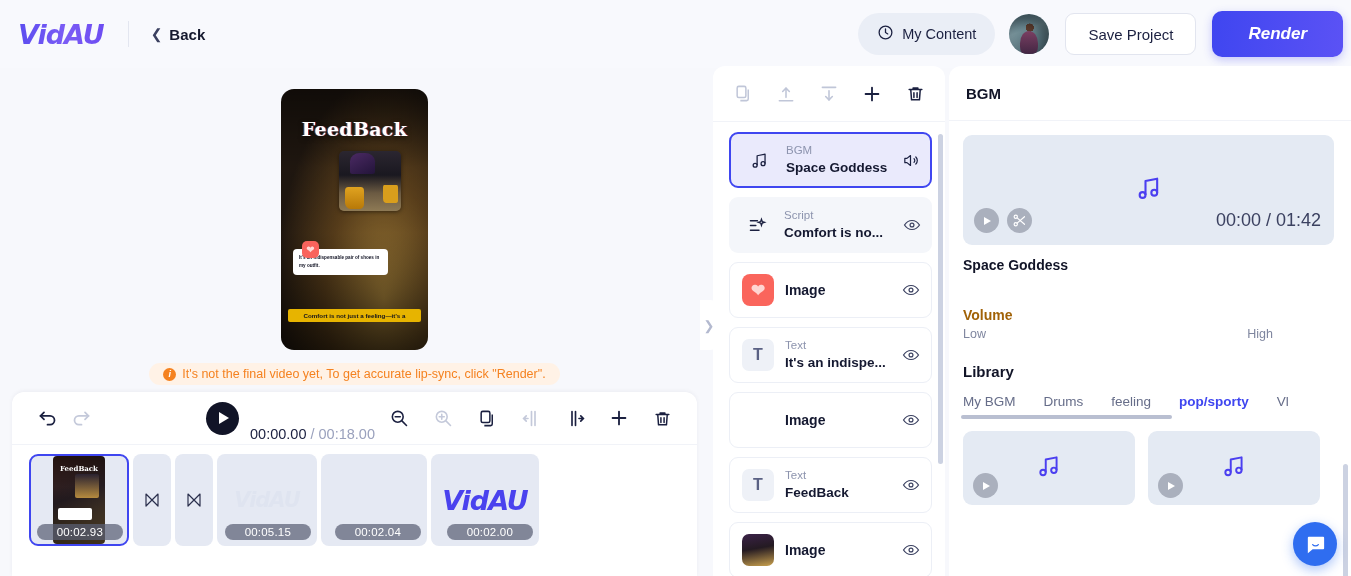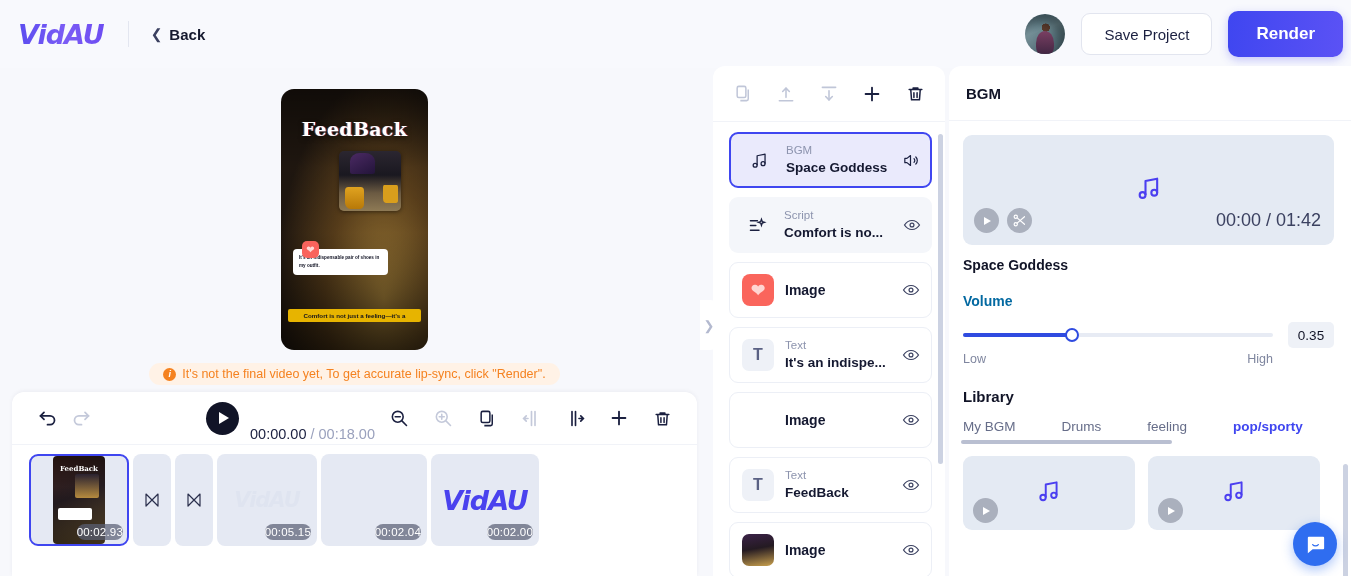--- a/index.html
+++ b/index.html
@@ -56,25 +56,26 @@
     content:""; position:absolute; left:26%; top:42%; width:46%; height:62%;
     border-radius: 50% 50% 38% 38%;
     background: linear-gradient(180deg,#7a3f62 0%, #3d2440 100%);
   }
   .btn-save {
     height: 42px; border: 1px solid #e2e5ef; border-radius: 9px; background: #fff;
     padding: 16px 22px; font-size: 15px; color: #1b2040; display:flex; align-items:center;
     cursor: pointer; margin-right: 16px;
   }
   .btn-render {
-    height: 46px; border-radius: 10px; padding: 0 28px;
+    height: 46px; border-radius: 10px; padding: 0 36px;
     background: linear-gradient(95deg,#3f46f0 0%, #5b52f5 100%);
     color: #fff; font-size: 17px; font-weight: 700;
     display: flex; align-items: center; cursor: pointer;
     box-shadow: 0 3px 10px rgba(63,70,240,.28);
+    font-style: italic;
   }
 
   
   .preview-area {
     position: absolute; left: 0; top: 68px; width: 709px; height: 322px;
   }
   .phone {
     position: absolute; left: 281px; top: 21px; width: 147px; height: 261px;
     border-radius: 13px; overflow: hidden;
     background:
@@ -195,21 +196,21 @@
   }
   .clip-wm {
     position: absolute; inset: 0; display: flex; align-items: center; justify-content: center;
     font-family: "DejaVu Sans", sans-serif; font-style: italic; font-weight: 900;
     font-size: 21px; color: #dfe4f0; letter-spacing: -1px; user-select:none;
   }
   .clip-wm.strong { color: #4a42ee; }
   .clip-dur {
     position: absolute; right: 6px; bottom: 6px;
     background: rgba(90,96,116,.72); color: #fff; font-size: 11.5px;
-    padding: 2px 0; border-radius: 10px; letter-spacing: .2px; margin-top: 45px;
+    padding: 2px 20px; border-radius: 10px; letter-spacing: .2px; margin-top: 45px;
   }
   .clip.sel .clip-dur { right: 4px; bottom: 4px; }
   .trans {
     width: 38px; height: 92px; border-radius: 8px; background: #e5e9f3;
     display: flex; align-items: center; justify-content: center; cursor: pointer; flex: none;
     color: #2a2f4c;
   }
 
   
   .collapse {
@@ -283,21 +284,21 @@
     width: 25px; height: 25px; border-radius: 50%; background: #aab0bd;
     display: flex; align-items: center; justify-content: center; cursor: pointer; color: #fff;
   }
   .round-btn .tri2 {
     width:0;height:0;border-left:7px solid #fff;border-top:4.5px solid transparent;border-bottom:4.5px solid transparent;margin-left:2px;
   }
   .ac-time {
     position: absolute; right: 13px; bottom: 14px; font-size: 18px; color: #3b4160;
   }
   .track-name { margin-top: 12px; font-size: 14px; font-weight: 700; color: #111427; }
-  .vol-label { margin-top: 20px; font-size: 14px; font-weight: 700; color: #0369a1; }
+  .vol-label { margin-top: 34px; font-size: 14px; font-weight: 700; color: #a16207; }
   .vol-row { margin-top: 13px; display: flex; align-items: center; gap: 15px; }
   .slider { position: relative; flex: 1; height: 14px; }
   .slider-track {
     position: absolute; left: 0; right: 0; top: 5px; height: 4px;
     border-radius: 2px; background: #e7ebf4;
   }
   .slider-fill {
     position: absolute; left: 0; top: 5px; height: 4px; width: 35%;
     border-radius: 2px; background: #2f4be0;
   }
@@ -310,21 +311,21 @@
     width: 46px; height: 26px; border-radius: 5px; background: #eef1f7;
     display: flex; align-items: center; justify-content: center;
     font-size: 13.5px; color: #111427;
   }
   .vol-ends {
     display: flex; justify-content: space-between; margin-top: 4px;
     font-size: 12.5px; color: #7f869f; padding-right: 61px;
   }
   .lib-title { margin-top: 22px; font-size: 15px; font-weight: 700; color: #111427; }
   .lib-tabs {
-    position: relative; margin-top: 14px; display: flex; gap: 46px;
+    position: relative; margin-top: 14px; display: flex; gap: 28px;
     font-size: 13.5px; color: #666d89; white-space: nowrap; overflow: hidden;
   }
   .lib-tab { cursor: pointer; }
   .lib-tab.active { color: #3f46f0; font-weight: 700; }
   .lib-tabbar {
     position: relative; margin-top: 6px; height: 4px; border-radius: 2px; background: transparent;
   }
   .lib-tabbar::before {
     content:""; position:absolute; left:-2px; top:0; width:211px; height:4px;
     border-radius:2px; background:#b9bfd1;
@@ -355,20 +356,29 @@
 
   <div class="header">
     <div class="logo">VidAU</div>
     <div class="hdr-divider"></div>
     <div class="back-btn">
       <span class="back-chev">❮</span>
       <span>Back</span>
     </div>
     <div class="hdr-spacer"></div>
 
+    <div class="pill pill-content">
+      <span>
+        <svg width="17" height="17" viewBox="0 0 24 24" fill="none" stroke="#1b2040" stroke-width="1.8">
+          <circle cx="12" cy="12" r="9"></circle>
+            <path d="M12 7v5l3.2 2" stroke-linecap="round"></path>
+        </svg>
+      </span>
+      <span>My Content</span>
+    </div>
 
 
     <div class="avatar"></div>
 
     <div class="btn-save">Save Project</div>
     <div class="btn-render">Render</div>
   </div>
 
   <div class="preview-area">
     <div class="phone">
@@ -671,28 +681,20 @@
               <path d="M8.2 7.8L20 18M8.2 16.2L20 6"></path>
             </svg>
           </div>
         </div>
         <div class="ac-time">00:00 / 01:42</div>
       </div>
 
       <div class="track-name">Space Goddess</div>
 
       <div class="vol-label">Volume</div>
-      <div class="vol-row">
-        <div class="slider">
-          <div class="slider-track"></div>
-          <div class="slider-fill"></div>
-          <div class="slider-knob"></div>
-        </div>
-        <div class="vol-value">0.35</div>
-      </div>
       <div class="vol-ends">
         <span>Low</span>
         <span>High</span>
       </div>
 
       <div class="lib-title">Library</div>
       <div class="lib-tabs">
         <div class="lib-tab">My BGM</div>
         <div class="lib-tab">Drums</div>
         <div class="lib-tab">feeling</div>

